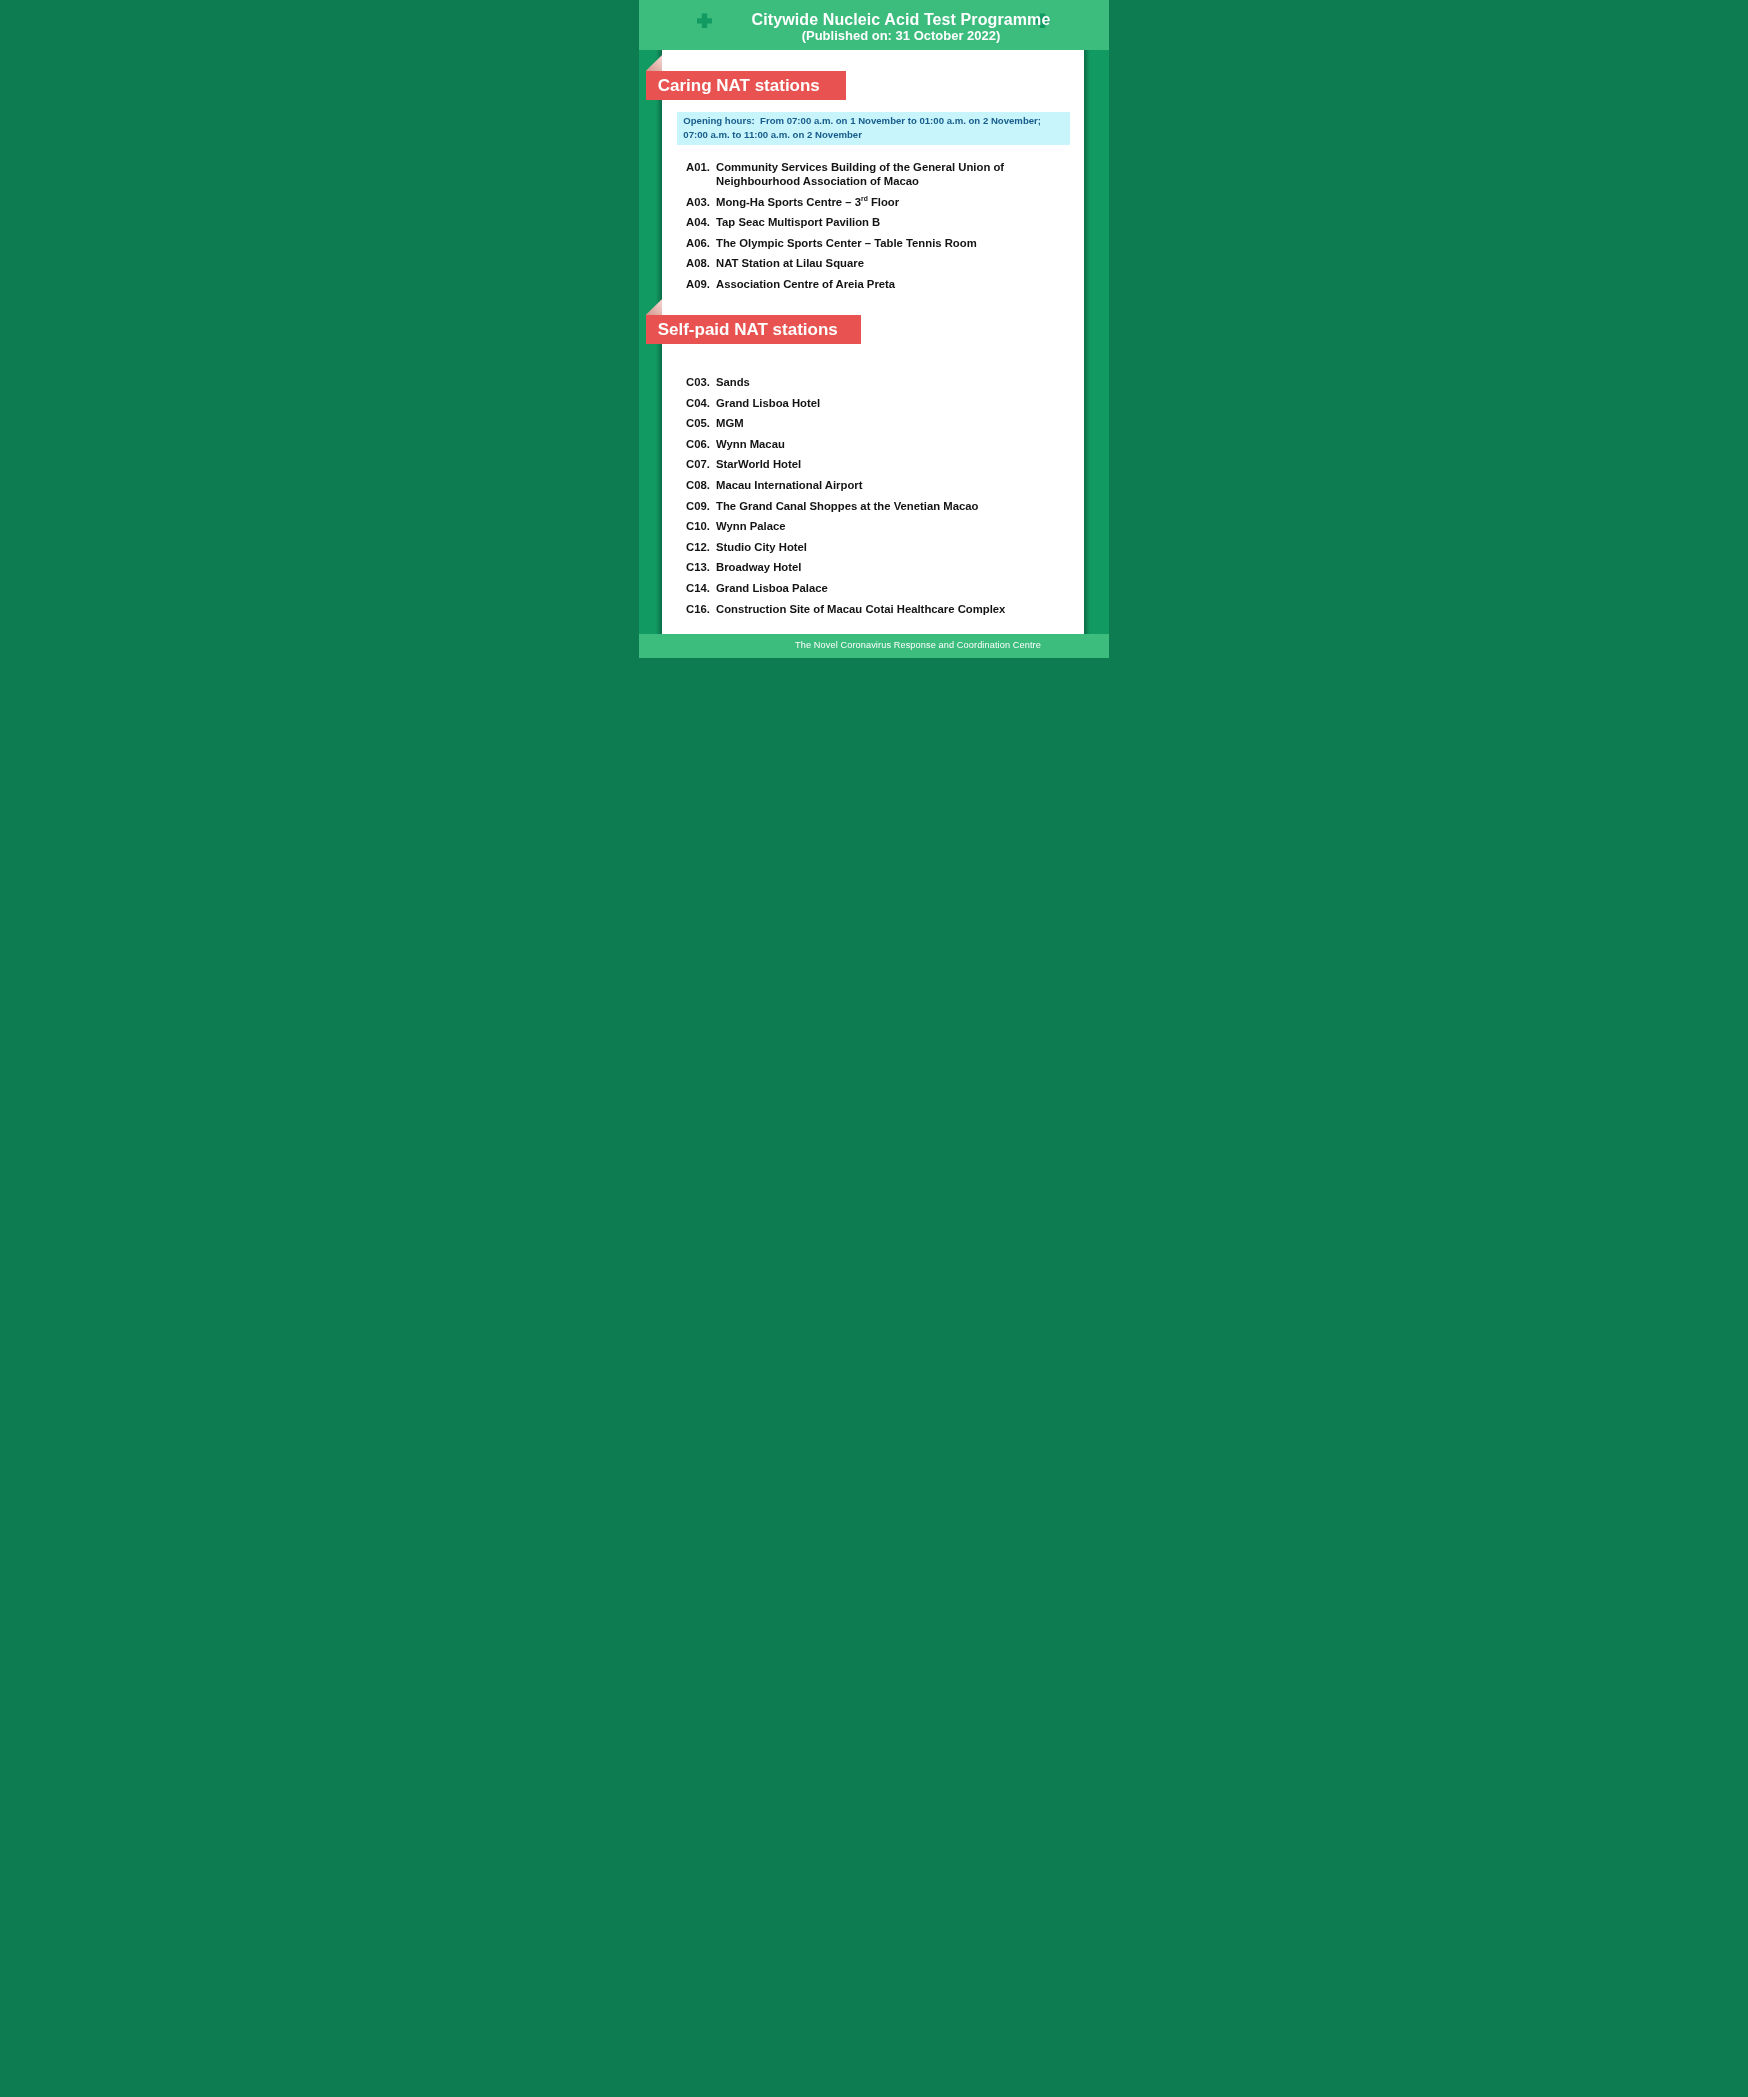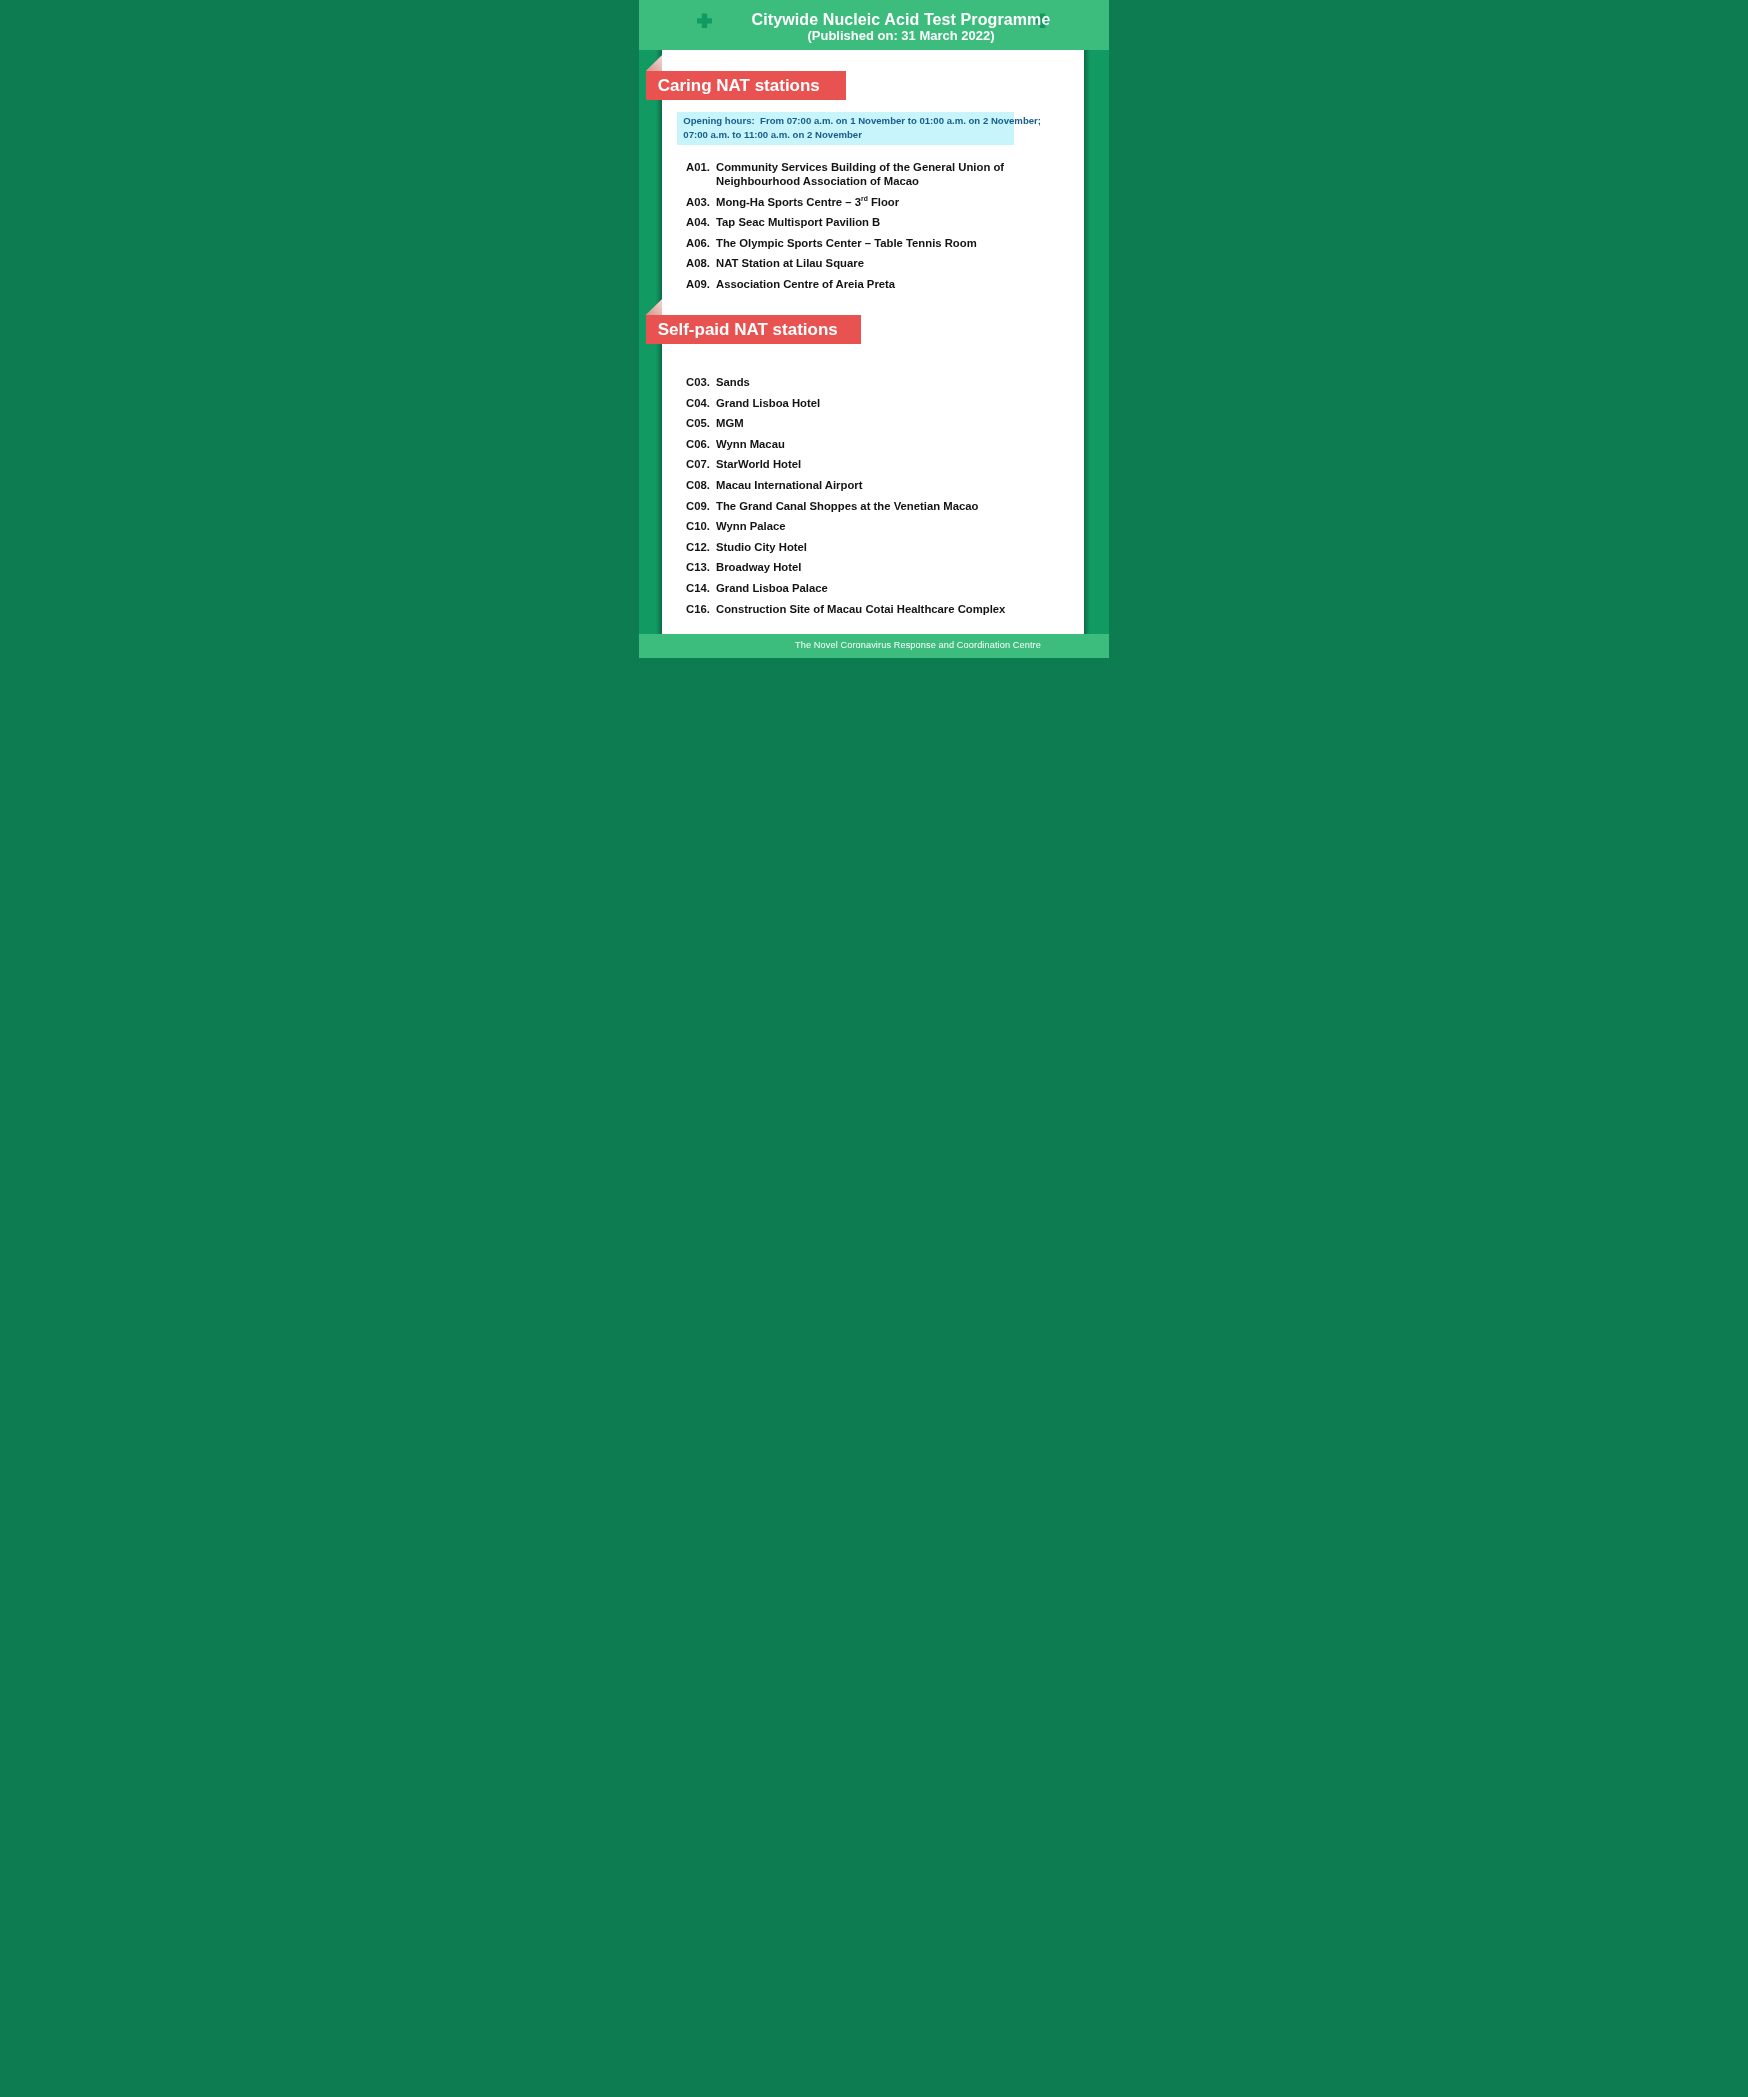--- a/index.html
+++ b/index.html
@@ -53,21 +53,21 @@
   .ribbon{
     position:absolute;left:6.7px;height:29px;
     background:#E85250;color:#ffffff;
     font-size:17px;font-weight:700;line-height:29px;
     padding-left:12px;white-space:nowrap;
   }
   .ribbon.r1{top:71px;width:200px;}
   .ribbon.r2{top:315px;width:215px;}
   
   .hours-box{
-    position:absolute;left:38px;top:112px;width:337px;height:33px;
+    position:absolute;left:38px;top:112px;width:393px;height:33px;
     background:#C8F4FC;color:#175E8C;
     padding:2.1px 0 0 6.3px;
   }
   .hours-line{font-size:9.6px;font-weight:700;line-height:14.3px;white-space:pre;}
   
   ul.stations{
     position:absolute;left:47px;width:393px;
     margin:0;padding:0;list-style:none;
     color:#141414;font-size:11.3px;line-height:14px;
   }
@@ -91,21 +91,21 @@
 <div class="canvas">
 
   <div class="page"></div>
   <div class="edge-shadow left"></div>
   <div class="edge-shadow right"></div>
 
   <header class="banner">
     <span class="cross left"></span>
     <span class="cross right"></span>
     <div class="poster-title">Citywide Nucleic Acid Test Programme</div>
-    <div class="poster-subtitle">(Published on: 31 March 2022)</div>
+    <div class="poster-subtitle">(Published on: 31 October 2022)</div>
   </header>
 
   <div class="fold f1"></div>
   <div class="ribbon r1">
     <span>Caring NAT stations</span>
   </div>
 
   <div class="hours-box">
     <div class="hours-line">Opening hours:  From 07:00 a.m. on 1 November to 01:00 a.m. on 2 November;</div>
     <div class="hours-line">07:00 a.m. to 11:00 a.m. on 2 November</div>

